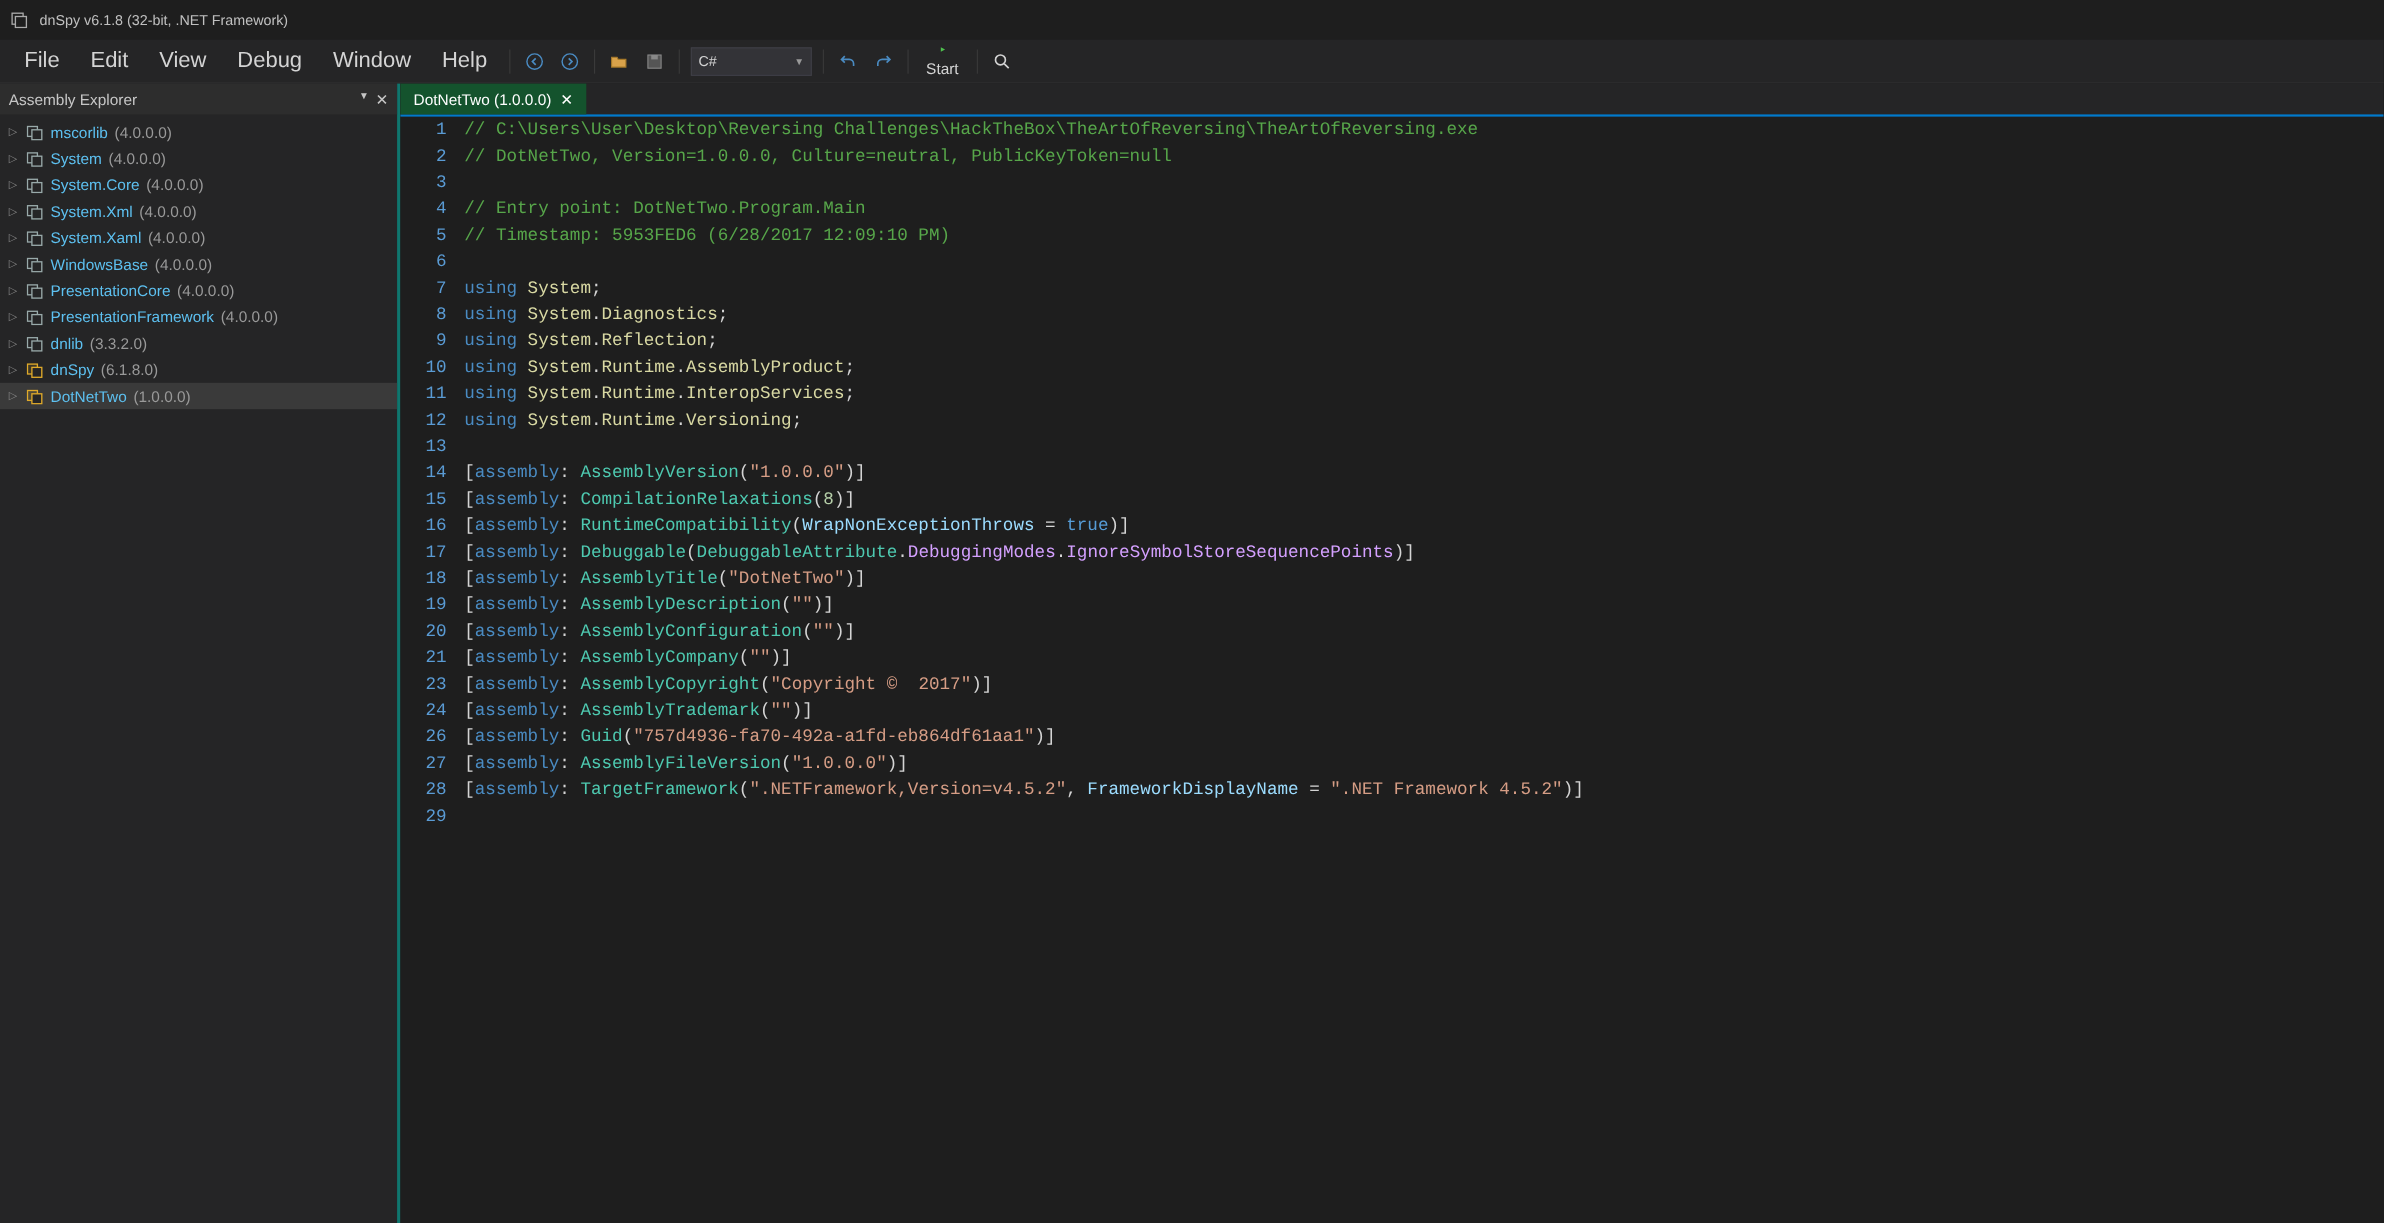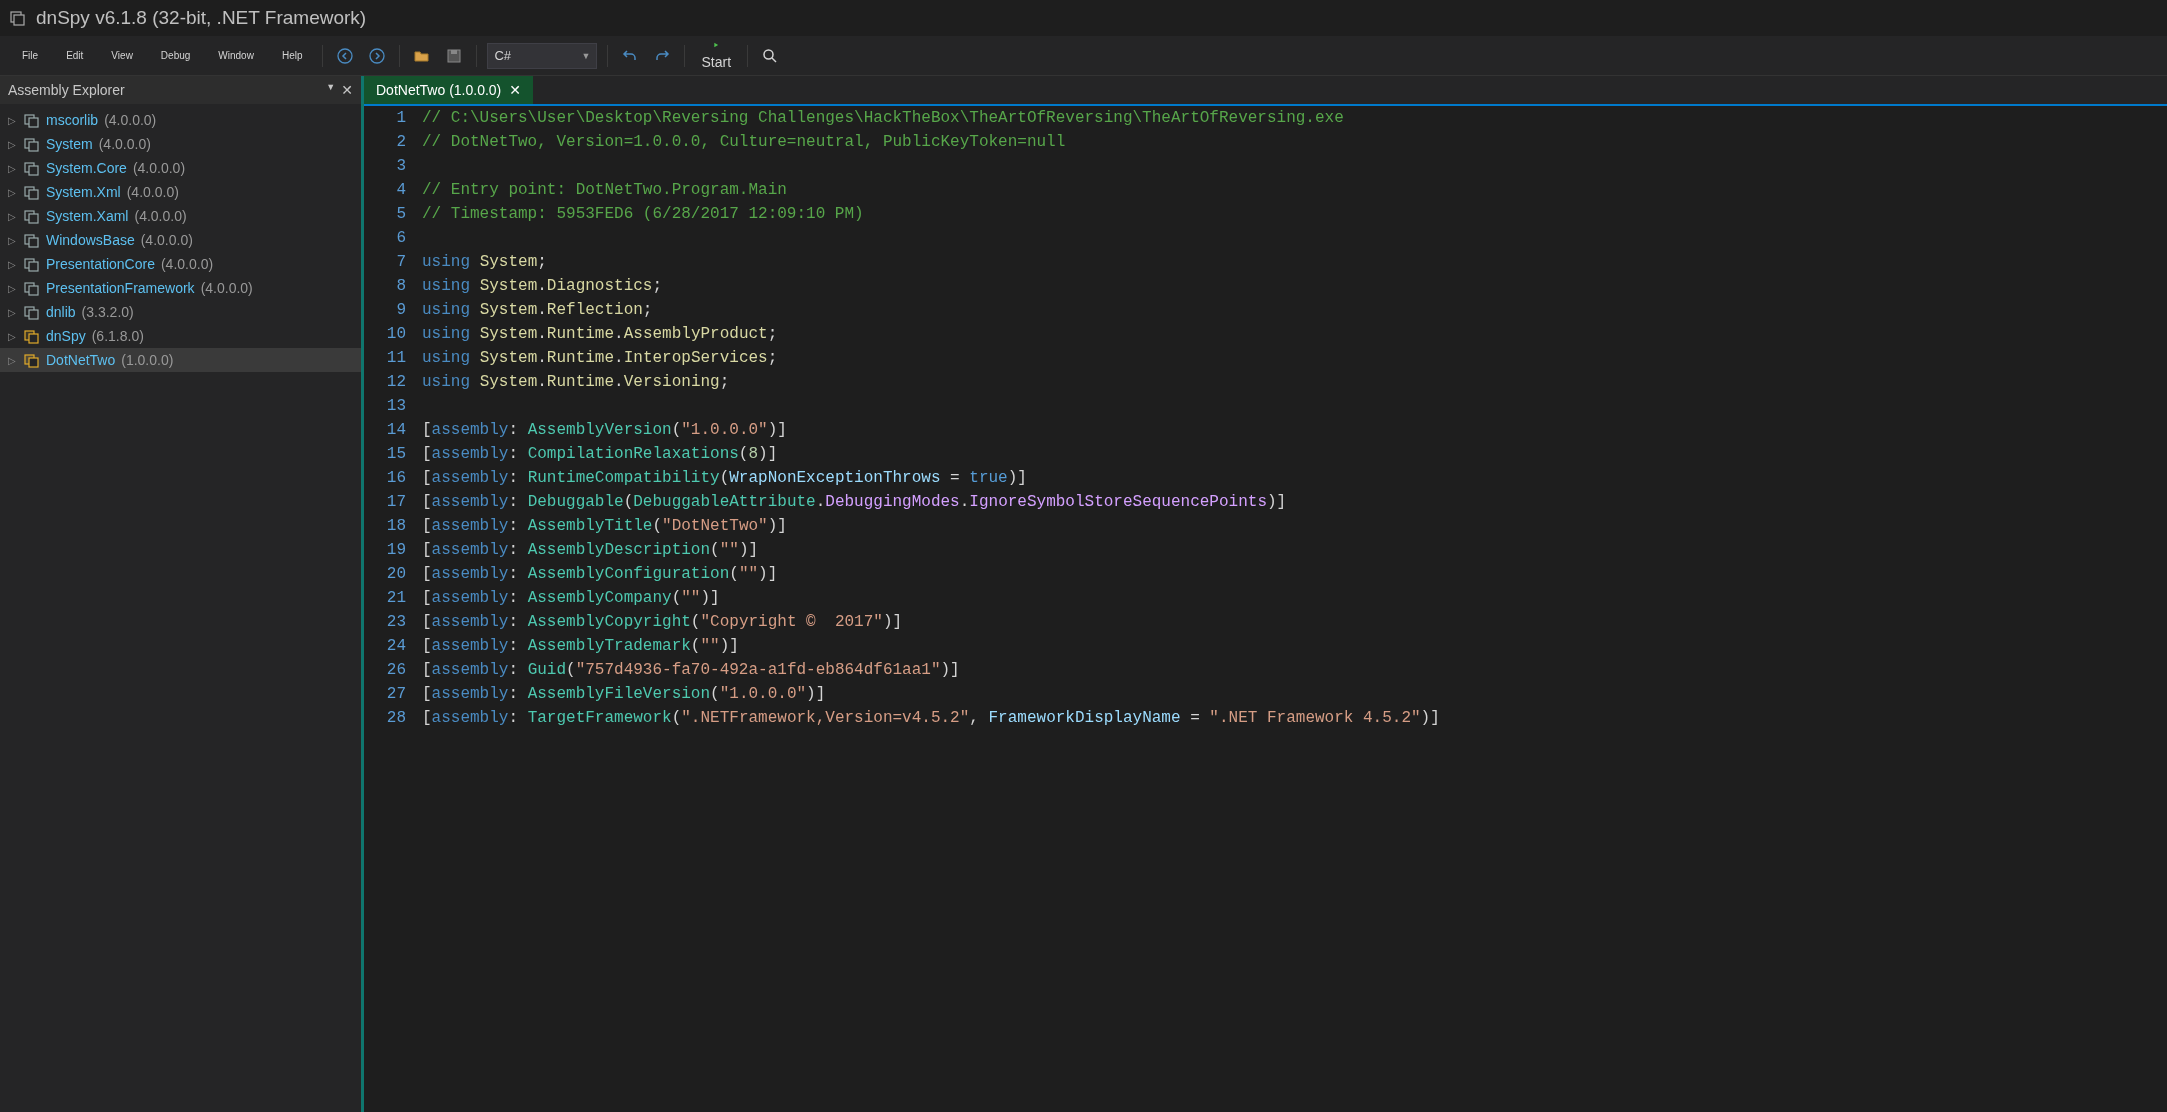--- a/index.html
+++ b/index.html
@@ -13,40 +13,40 @@
   height: 1112px;
 }
 .titlebar {
   height: 36px;
   background: #1e1e1e;
   display: flex;
   align-items: center;
   padding: 0 10px;
   gap: 10px;
   color: #c0c0c0;
-  font-size: 19px;
+  font-size: 13px;
 }
 .titlebar .app-icon {
   width: 16px; height: 16px;
   display: flex; align-items: center; justify-content: center;
 }
 .menubar {
   height: 40px;
   background: #252526;
   display: flex;
   align-items: center;
   padding: 0 8px;
   gap: 0;
   border-bottom: 1px solid #333;
 }
 .menubar .menu-item {
   padding: 6px 14px;
   color: #d4d4d4;
   cursor: pointer;
-  font-size: 10px;
+  font-size: 20px;
 }
 .menubar .sep {
   width: 1px;
   height: 22px;
   background: #3a3a3a;
   margin: 0 6px;
 }
 .menubar .icon-btn {
   width: 28px; height: 28px;
   display:flex; align-items:center; justify-content:center;
@@ -489,15 +489,19 @@
           <div class="code-text"><span class="c-punct">[</span><span class="c-keyword">assembly</span><span class="c-punct">: </span><span class="c-attr">Guid</span><span class="c-punct">(</span><span class="c-string">"757d4936-fa70-492a-a1fd-eb864df61aa1"</span><span class="c-punct">)</span><span class="c-punct">]</span></div>
         </div>
         <div class="code-line">
           <div class="gutter">27</div>
           <div class="code-text"><span class="c-punct">[</span><span class="c-keyword">assembly</span><span class="c-punct">: </span><span class="c-attr">AssemblyFileVersion</span><span class="c-punct">(</span><span class="c-string">"1.0.0.0"</span><span class="c-punct">)</span><span class="c-punct">]</span></div>
         </div>
         <div class="code-line">
           <div class="gutter">28</div>
           <div class="code-text"><span class="c-punct">[</span><span class="c-keyword">assembly</span><span class="c-punct">: </span><span class="c-attr">TargetFramework</span><span class="c-punct">(</span><span class="c-string">".NETFramework,Version=v4.5.2"</span><span class="c-punct">, </span><span class="c-param">FrameworkDisplayName</span><span class="c-punct"> = </span><span class="c-string">".NET Framework 4.5.2"</span><span class="c-punct">)</span><span class="c-punct">]</span></div>
         </div>
+        <div class="code-line">
+          <div class="gutter">29</div>
+          <div class="code-text">&nbsp;</div>
+        </div>
       </div>
   </div>
 </div>
 
 </body></html>

